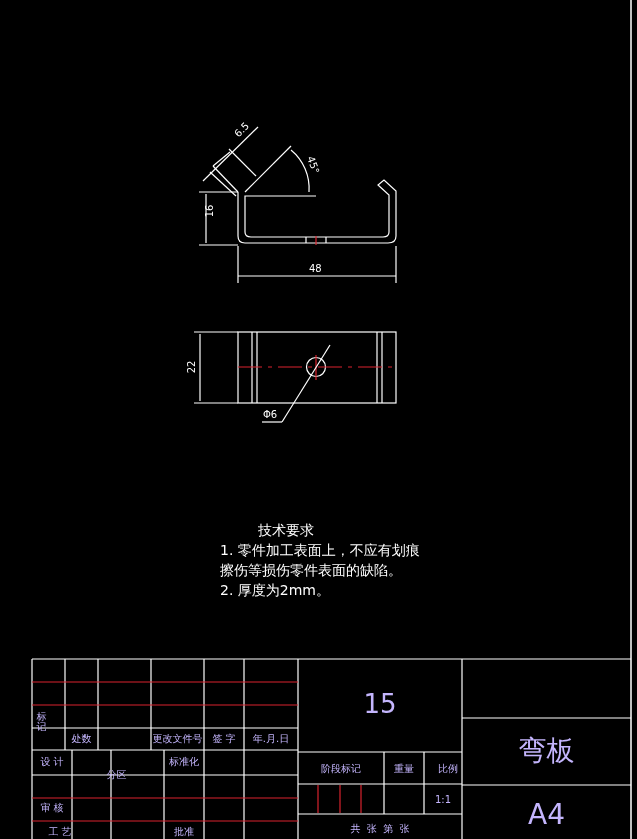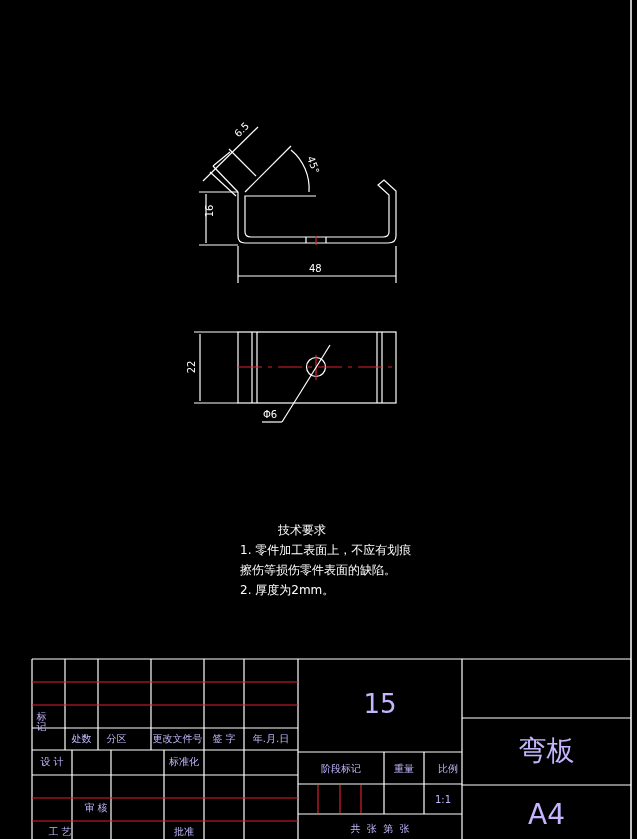--- a/index.html
+++ b/index.html
@@ -1,19 +1,19 @@
 <!DOCTYPE html>
 <html><head>
 <meta charset="utf-8">
 <style>
   html,body{margin:0;padding:0;background:#000;}
   body{width:637px;height:839px;position:relative;overflow:hidden;font-family:"DejaVu Sans",sans-serif;color:#fff;}
   svg{position:absolute;left:0;top:0;}
   .t{position:absolute;color:#fff;white-space:nowrap;line-height:1;}
-  .notes{position:absolute;left:240px;top:520px;font-size:12px;line-height:20px;}
+  .notes{position:absolute;left:220px;top:520px;font-size:14px;line-height:20px;}
   .notes .title{padding-left:38px;}
   .cell{position:absolute;font-size:10px;color:#c4b5fd;text-align:center;line-height:1;}
 </style>
 </head>
 <body>
 
 <svg width="637" height="839" viewBox="0 0 637 839">
 
   <line x1="631" y1="0" x2="631" y2="839" stroke="#fff" stroke-width="1.5"></line>
 
@@ -108,28 +108,28 @@
 
 <div class="notes">
   <div class="title">技术要求</div>
   <div>1. 零件加工表面上，不应有划痕</div>
   <div>擦伤等损伤零件表面的缺陷。</div>
   <div>2. 厚度为2mm。</div>
 </div>
 
 <div class="cell" style="left:32px;top:712px;width:19px;">标记</div>
 <div class="cell" style="left:65px;top:734px;width:33px;">处数</div>
-<div class="cell" style="left:98px;top:734px;width:37px;">分区</div>
+<div class="cell" style="left:98px;top:770px;width:37px;">分区</div>
 <div class="cell" style="left:151px;top:734px;width:53px;">更改文件号</div>
 <div class="cell" style="left:204px;top:734px;width:40px;">签 字</div>
 <div class="cell" style="left:244px;top:734px;width:54px;">年.月.日</div>
 
 <div class="cell" style="left:32px;top:757px;width:40px;">设 计</div>
 <div class="cell" style="left:164px;top:757px;width:40px;">标准化</div>
-<div class="cell" style="left:32px;top:803px;width:40px;padding-left:44px;">审 核</div>
+<div class="cell" style="left:32px;top:803px;width:40px;">审 核</div>
 <div class="cell" style="left:32px;top:827px;width:40px;padding-left:8px;">工 艺</div>
 <div class="cell" style="left:164px;top:827px;width:40px;">批准</div>
 
 <div class="cell" style="left:298px;top:691px;width:164px;font-size:26px;">15</div>
 <div class="cell" style="left:298px;top:764px;width:86px;">阶段标记</div>
 <div class="cell" style="left:384px;top:764px;width:40px;">重量</div>
 <div class="cell" style="left:424px;top:764px;width:48px;">比例</div>
 <div class="cell" style="left:424px;top:795px;width:38px;">1:1</div>
 <div class="cell" style="left:298px;top:824px;width:164px;white-space:pre;">共  张  第  张</div>
 

